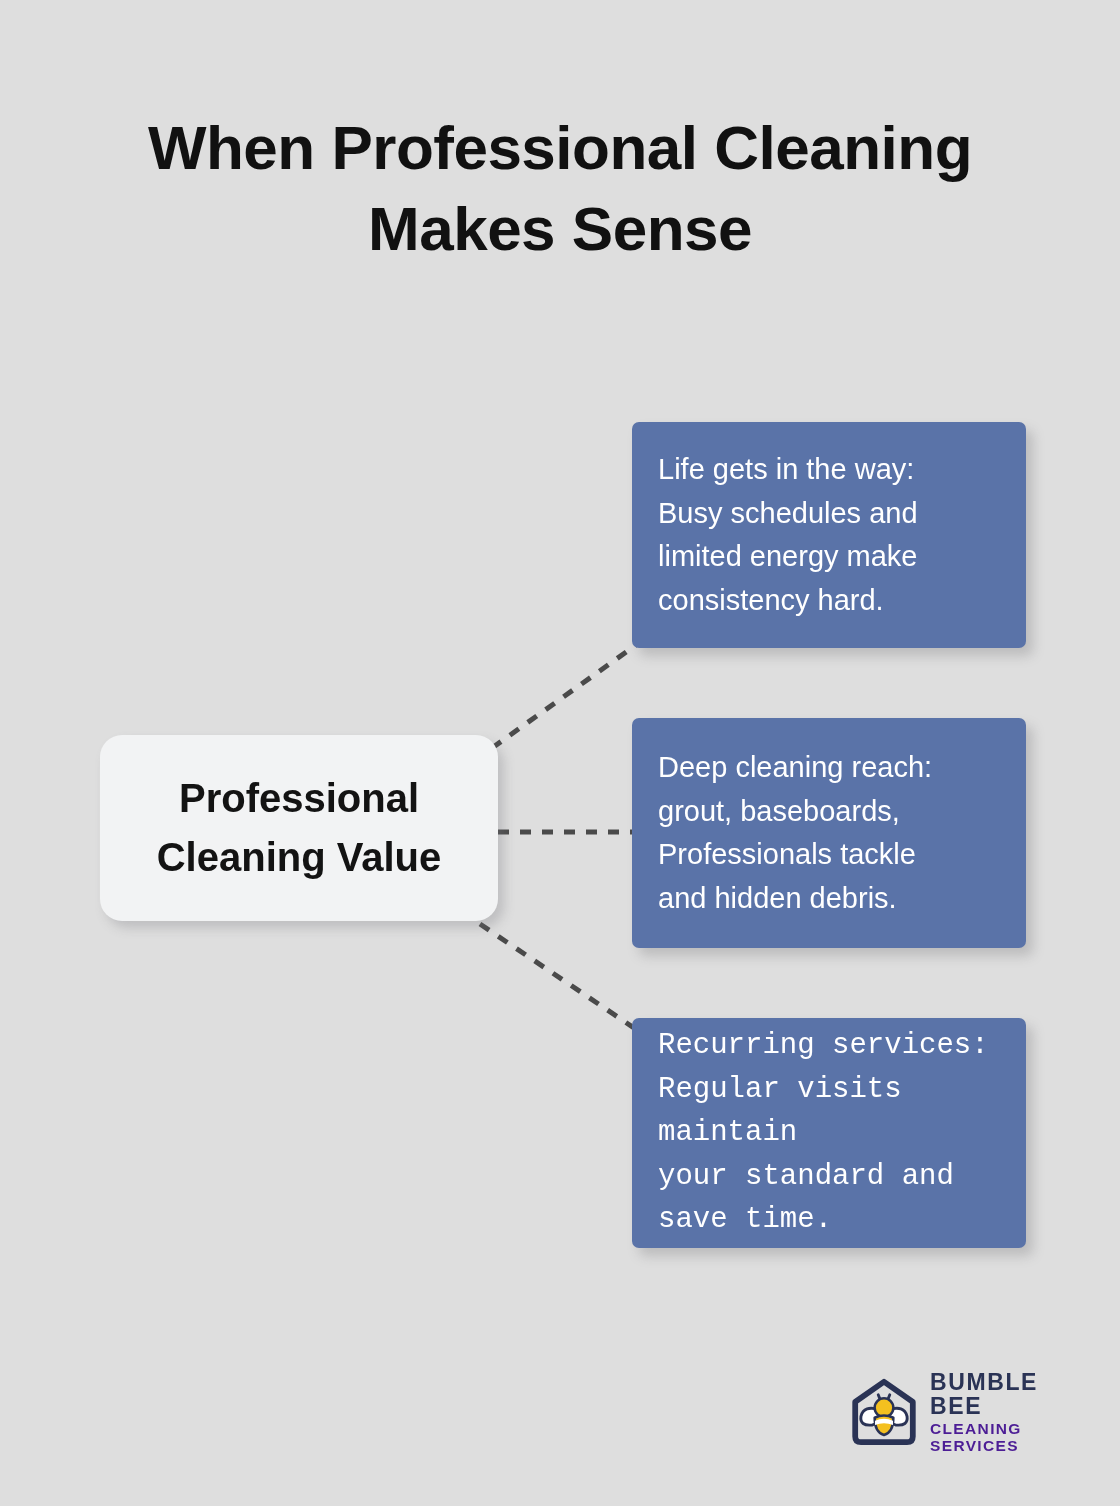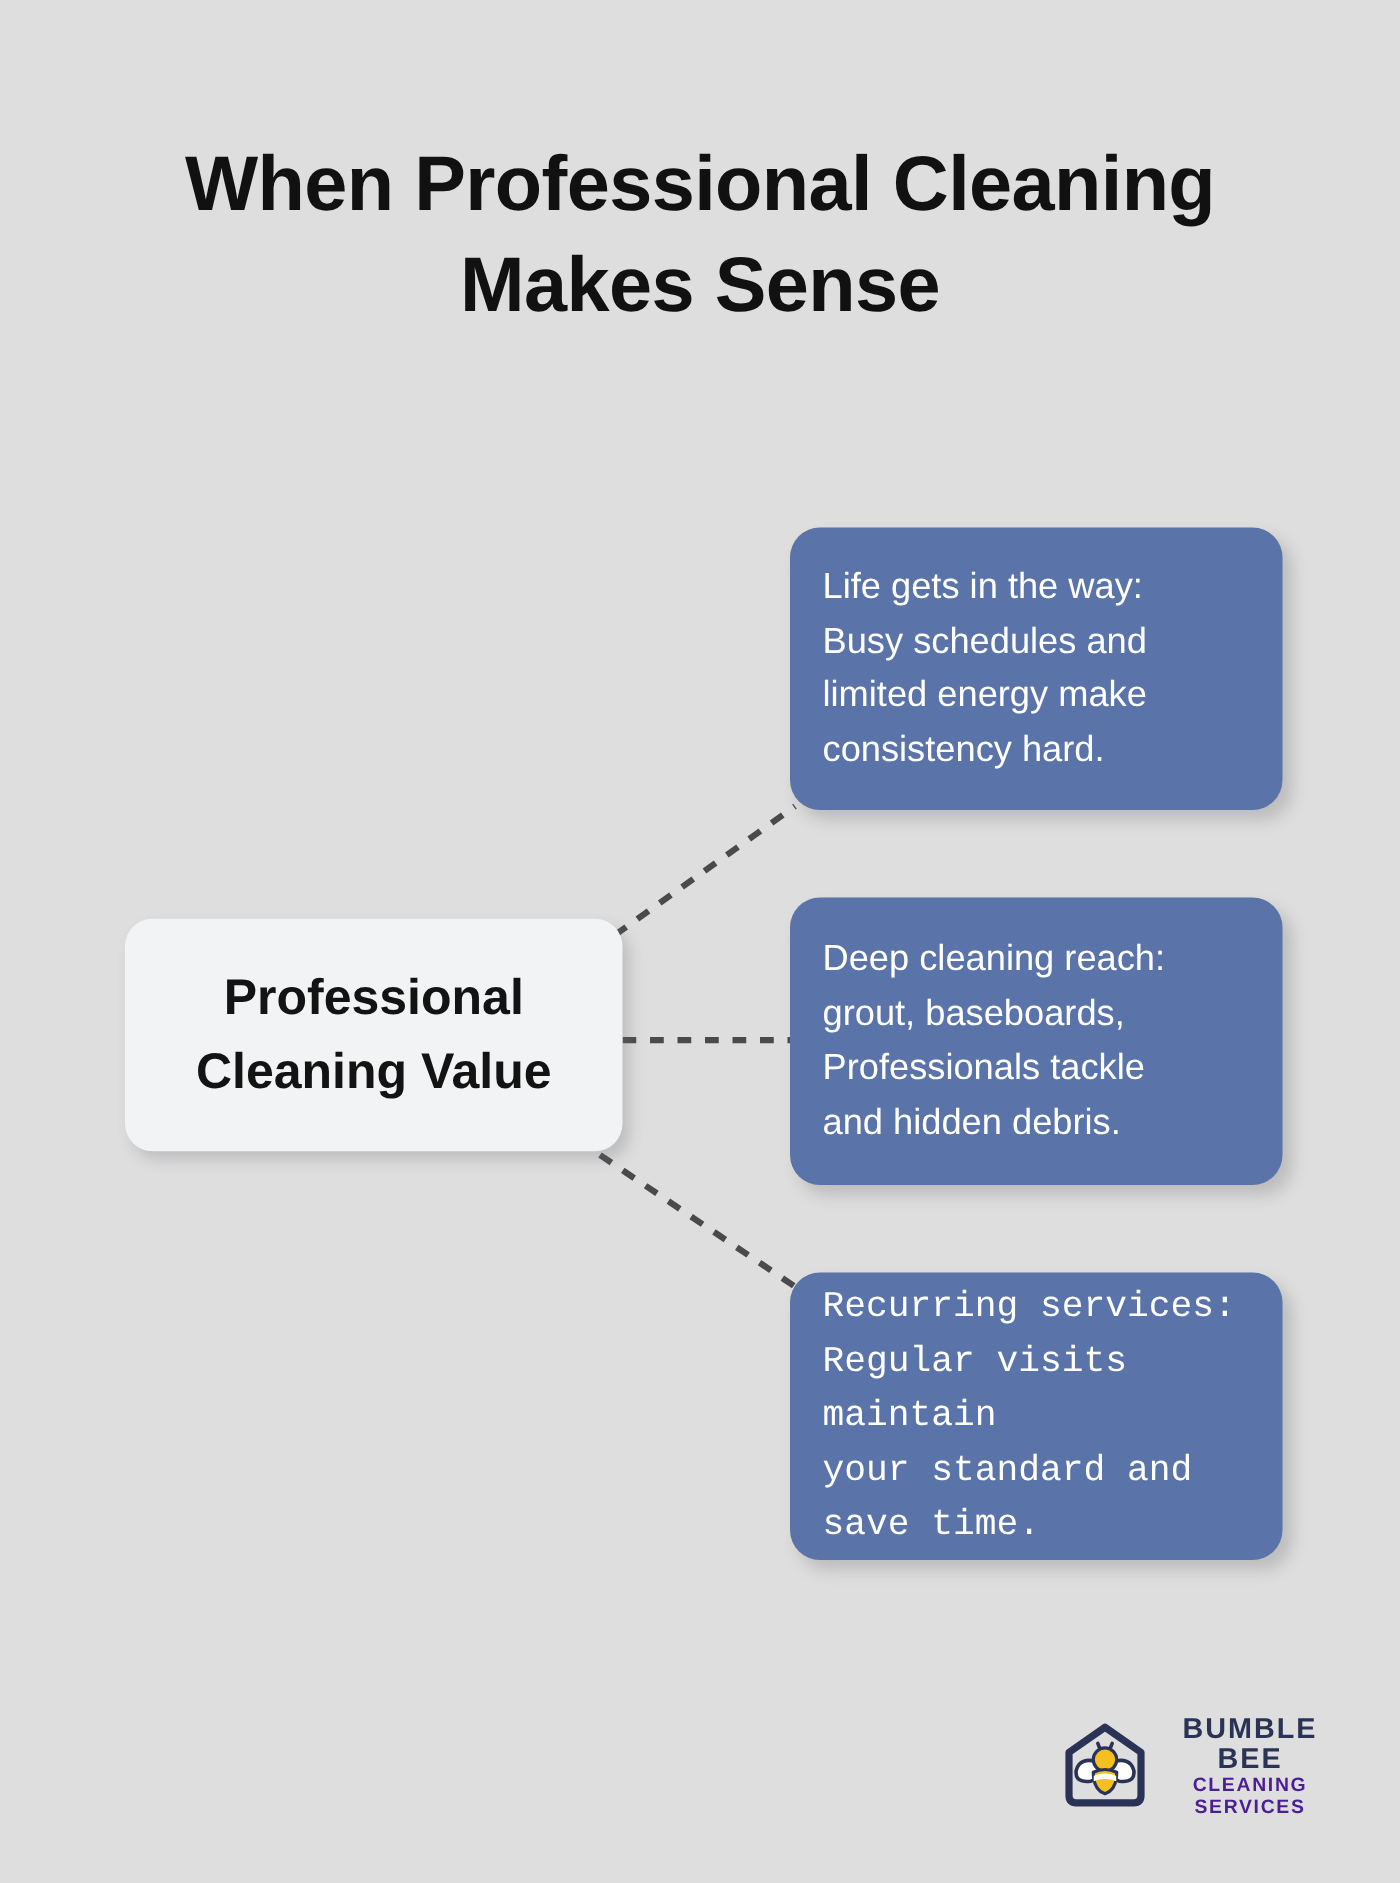--- a/index.html
+++ b/index.html
@@ -67,21 +67,21 @@
     padding:0 22px;
   }
   #center-node .node-text .l { display:block; }
 
   
   .branch-card {
     position:absolute;
     left:632px;
     width:394px;
     background:#5a73a8;
-    border-radius:24px;
+    border-radius:7px;
     box-shadow:7px 8px 12px rgba(120,120,125,0.33);
     display:flex;
     align-items:center;
   }
   .branch-card .card-text {
     font-size:29px;
     line-height:1.50;
     color:#ffffff;
     padding:0 26px;
     font-weight:400;
@@ -97,21 +97,21 @@
     position:absolute;
     left:848px;
     top:1374px;
     width:222px;
     height:76px;
     display:flex;
     align-items:center;
     gap:10px;
   }
   #logo-mark { width:72px; height:72px; flex:none; }
-  #logo-words { display:flex; flex-direction:column; justify-content:center;text-align:center; }
+  #logo-words { display:flex; flex-direction:column; justify-content:center; }
   #logo-primary {
     font-size:23px;
     font-weight:bold;
     letter-spacing:1.6px;
     color:#2a3355;
     line-height:1.06;
   }
   #logo-secondary {
     font-size:15.5px;
     font-weight:bold;

